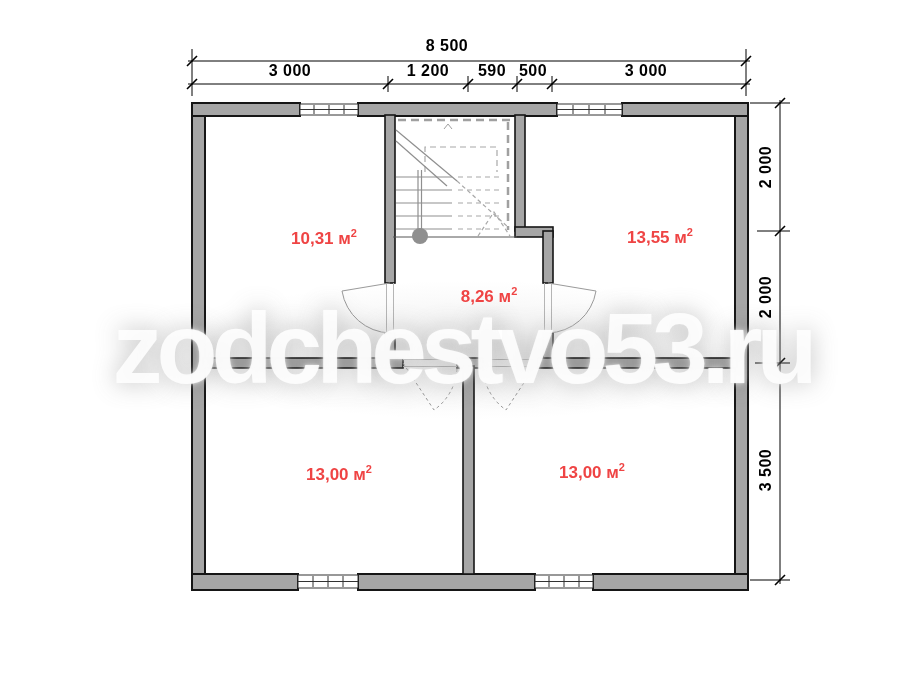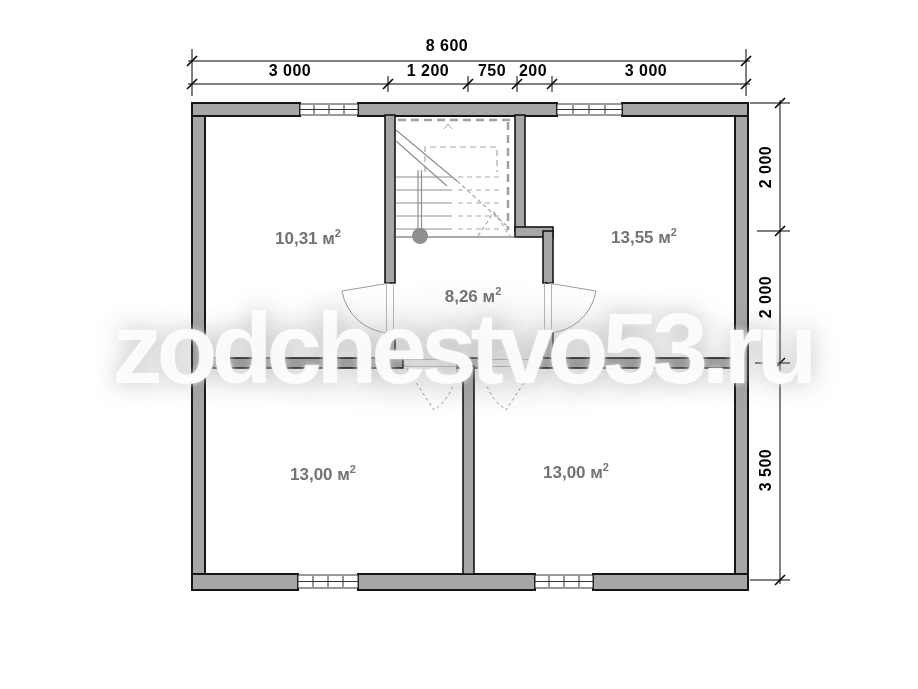--- a/index.html
+++ b/index.html
@@ -14,21 +14,21 @@
   }
   .watermark{
     position:absolute;left:462px;top:348px;z-index:2;
     transform:translate(-50%,-50%);
     font-size:100px;font-weight:bold;letter-spacing:-6px;white-space:nowrap;
     color:rgba(255,255,255,0.86);
     text-shadow:0 0 24px rgba(110,110,110,0.45), 0 0 7px rgba(255,255,255,0.75), 0 0 2px rgba(255,255,255,0.9);
   }
   .room-label{
     position:absolute;z-index:3;transform:translate(-50%,-50%);
-    font-size:17px;font-weight:bold;color:#737373;white-space:nowrap;
+    font-size:17px;font-weight:bold;color:#ef4444;white-space:nowrap;margin-left:16px;
   }
   .room-label sup{font-size:11px;}
   .dim-label{
     position:absolute;z-index:3;transform:translate(-50%,-50%);
     font-size:16px;font-weight:bold;color:#000;white-space:nowrap;letter-spacing:0.5px;
   }
   .dim-label.vertical{transform:translate(-50%,-50%) rotate(-90deg);}
 </style>
 </head>
 <body>
@@ -202,25 +202,25 @@
       <polyline points="444,129 448,124 452,129" stroke="#a0a0a0" stroke-width="1"></polyline>
 
       <line x1="393" y1="237" x2="517" y2="237" stroke="#555" stroke-width="1"></line>
 
       <circle cx="420" cy="236" r="8" fill="#8f8f8f" stroke="none"></circle>
     </g>
   </svg>
 
   <div class="watermark">zodchestvo53.ru</div>
 
-  <div class="dim-label" style="left:447px;top:46px">8 600</div>
+  <div class="dim-label" style="left:447px;top:46px">8 500</div>
   <div class="dim-label" style="left:290px;top:71px">3 000</div>
   <div class="dim-label" style="left:428px;top:71px">1 200</div>
-  <div class="dim-label" style="left:492px;top:71px">750</div>
-  <div class="dim-label" style="left:533px;top:71px">200</div>
+  <div class="dim-label" style="left:492px;top:71px">590</div>
+  <div class="dim-label" style="left:533px;top:71px">500</div>
   <div class="dim-label" style="left:646px;top:71px">3 000</div>
   <div class="dim-label vertical" style="left:766px;top:167px">2 000</div>
   <div class="dim-label vertical" style="left:766px;top:297px">2 000</div>
   <div class="dim-label vertical" style="left:766px;top:470px">3 500</div>
 
   <div class="room-label" style="left:308px;top:238px">
     <span>10,31 м</span><sup>2</sup>
   </div>
   <div class="room-label" style="left:644px;top:237px">
     <span>13,55 м</span><sup>2</sup>

